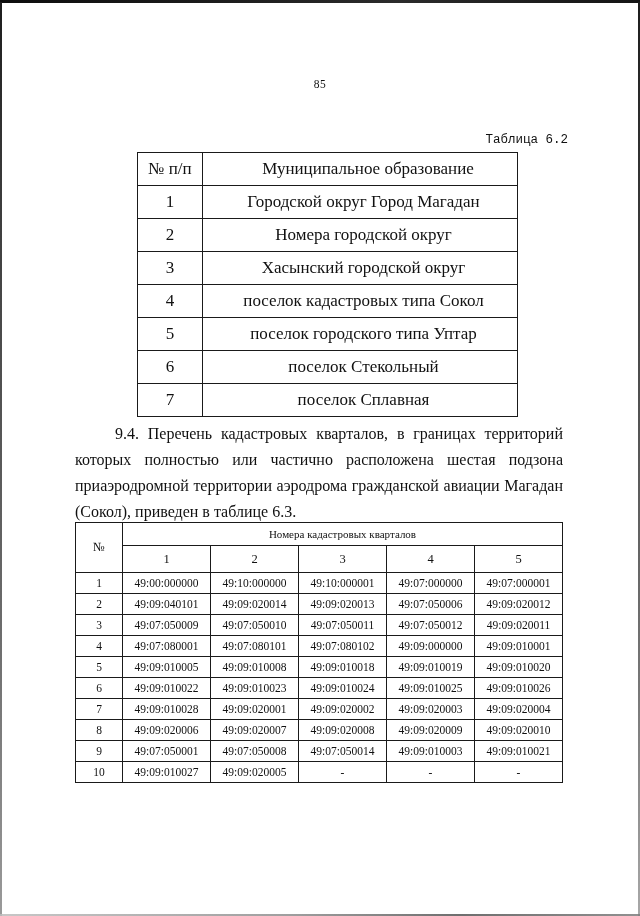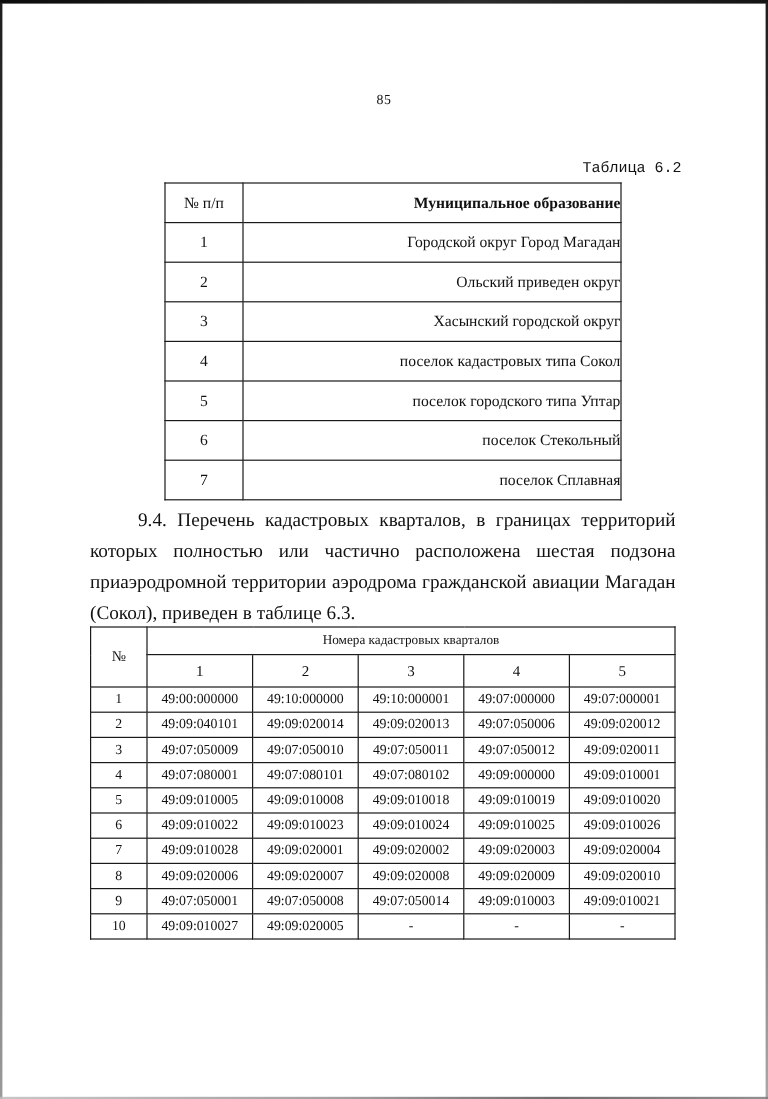--- a/index.html
+++ b/index.html
@@ -84,33 +84,33 @@
     vertical-align: middle;
   }
 
   #table-62 {
     top: 140px;
     left: 137px;
     width: 381px;
   }
   #table-62 td {
     height: 32px;
-    font-size: 13px;
+    font-size: 17px;
   }
   #table-62 .c-num {
     width: 64px;
     text-align: center;
   }
   #table-62 .c-name {
-    text-align: right;
+    text-align: center;
     padding-left: 7px;
   }
   #table-62 .hdr-name {
+    text-align: center;
     padding-left: 16px;
-    font-weight: bold;
   }
 
   
   #table-63 {
     top: 510px;
     left: 75px;
     width: 488px;
   }
   #table-63 td {
     font-size: 11.5px;
@@ -165,21 +165,21 @@
       <tr>
         <td class="c-num">№ п/п</td>
         <td class="c-name hdr-name">Муниципальное образование</td>
       </tr>
       <tr>
         <td class="c-num">1</td>
         <td class="c-name">Городской округ Город Магадан</td>
       </tr>
       <tr>
         <td class="c-num">2</td>
-        <td class="c-name">Ольский приведен округ</td>
+        <td class="c-name">Номера городской округ</td>
       </tr>
       <tr>
         <td class="c-num">3</td>
         <td class="c-name">Хасынский городской округ</td>
       </tr>
       <tr>
         <td class="c-num">4</td>
         <td class="c-name">поселок кадастровых типа Сокол</td>
       </tr>
       <tr>

